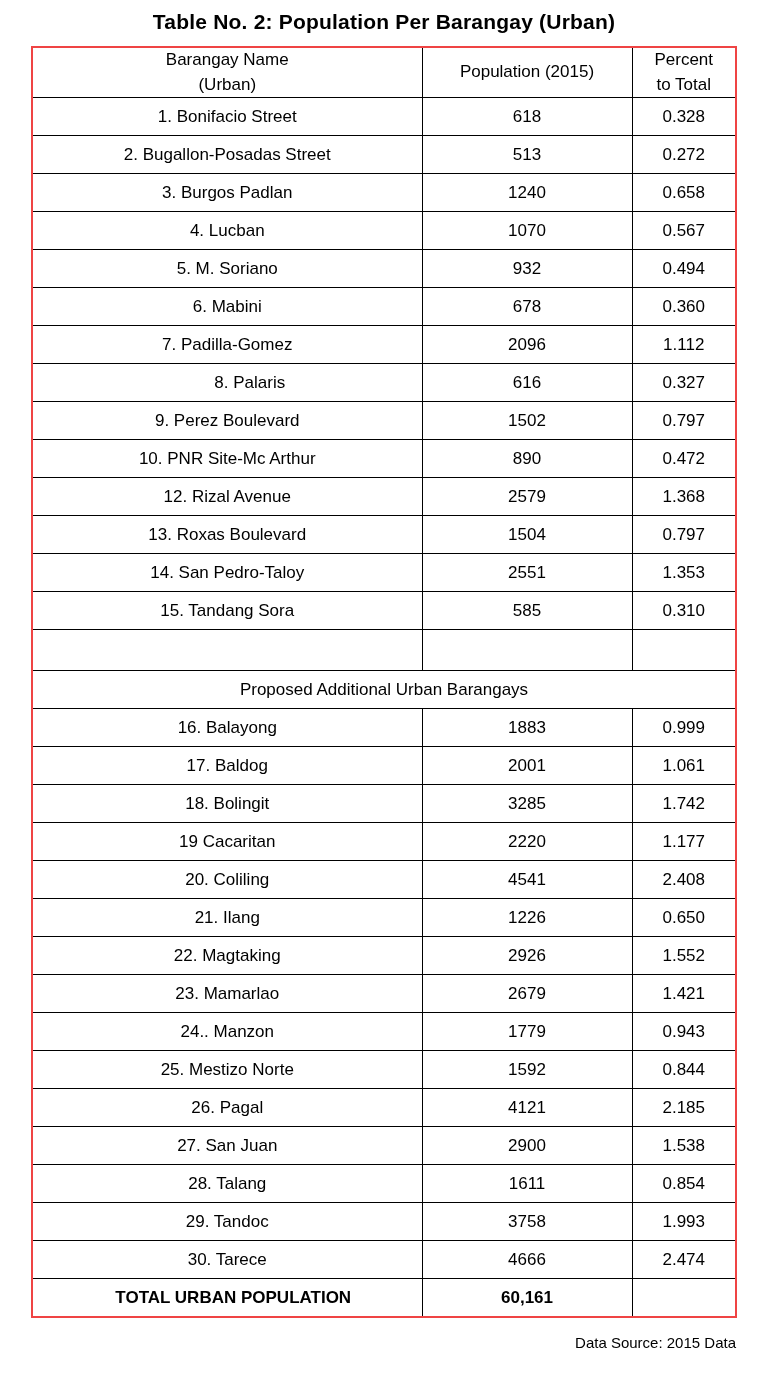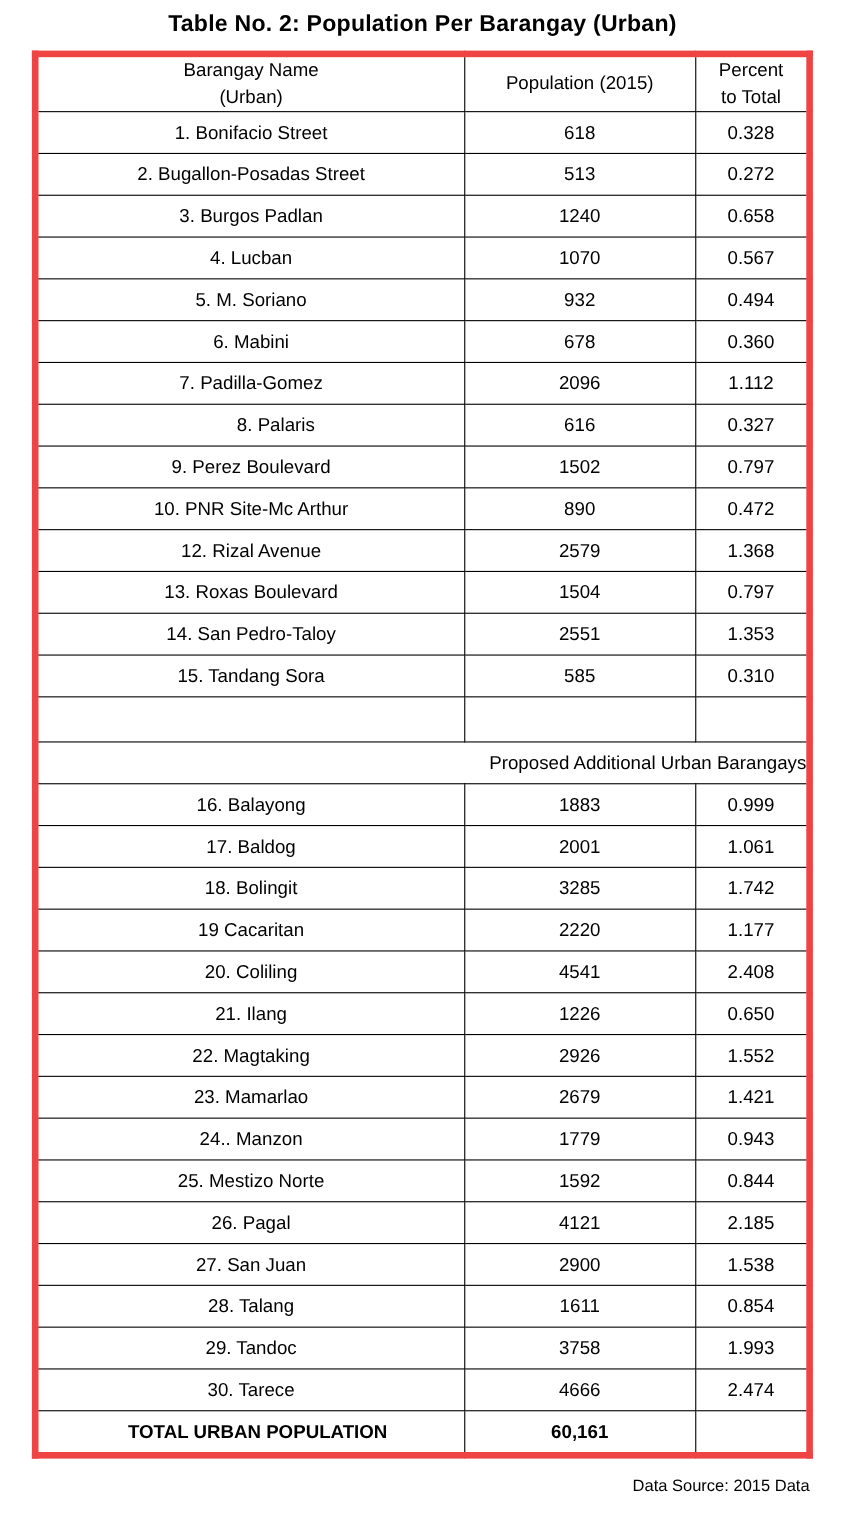--- a/index.html
+++ b/index.html
@@ -27,21 +27,21 @@
     font-weight: bold;
     letter-spacing: 0.2px;
     padding: 10px 0 12px 0;
     margin: 0;
   }
   table.data {
     border-collapse: collapse;
     table-layout: fixed;
     margin: 0 auto;
     width: 704px;
-    border: 6px solid #ef4444;
+    border: 2px solid #ef4444;
   }
   table.data td, table.data th {
     border: 1px solid #000;
     font-size: 17px;
     font-weight: normal;
     padding: 0;
     height: 37px;
     vertical-align: middle;
   }
   col.c-name { width: 390px; }
@@ -64,21 +64,21 @@
   td.name.indent {
     padding-left: 45px;
   }
   td.num {
     text-align: center;
   }
   tr.spacer td {
     height: 40px;
   }
   td.section {
-    text-align: right;
+    text-align: center;
     padding-left: 8px;
   }
   tr.total td {
     font-weight: bold;
     font-size: 17px;
   }
   tr.total td.name { padding-left: 12px; }
   .source {
     width: 704px;
     margin: 16px auto 0 auto;

